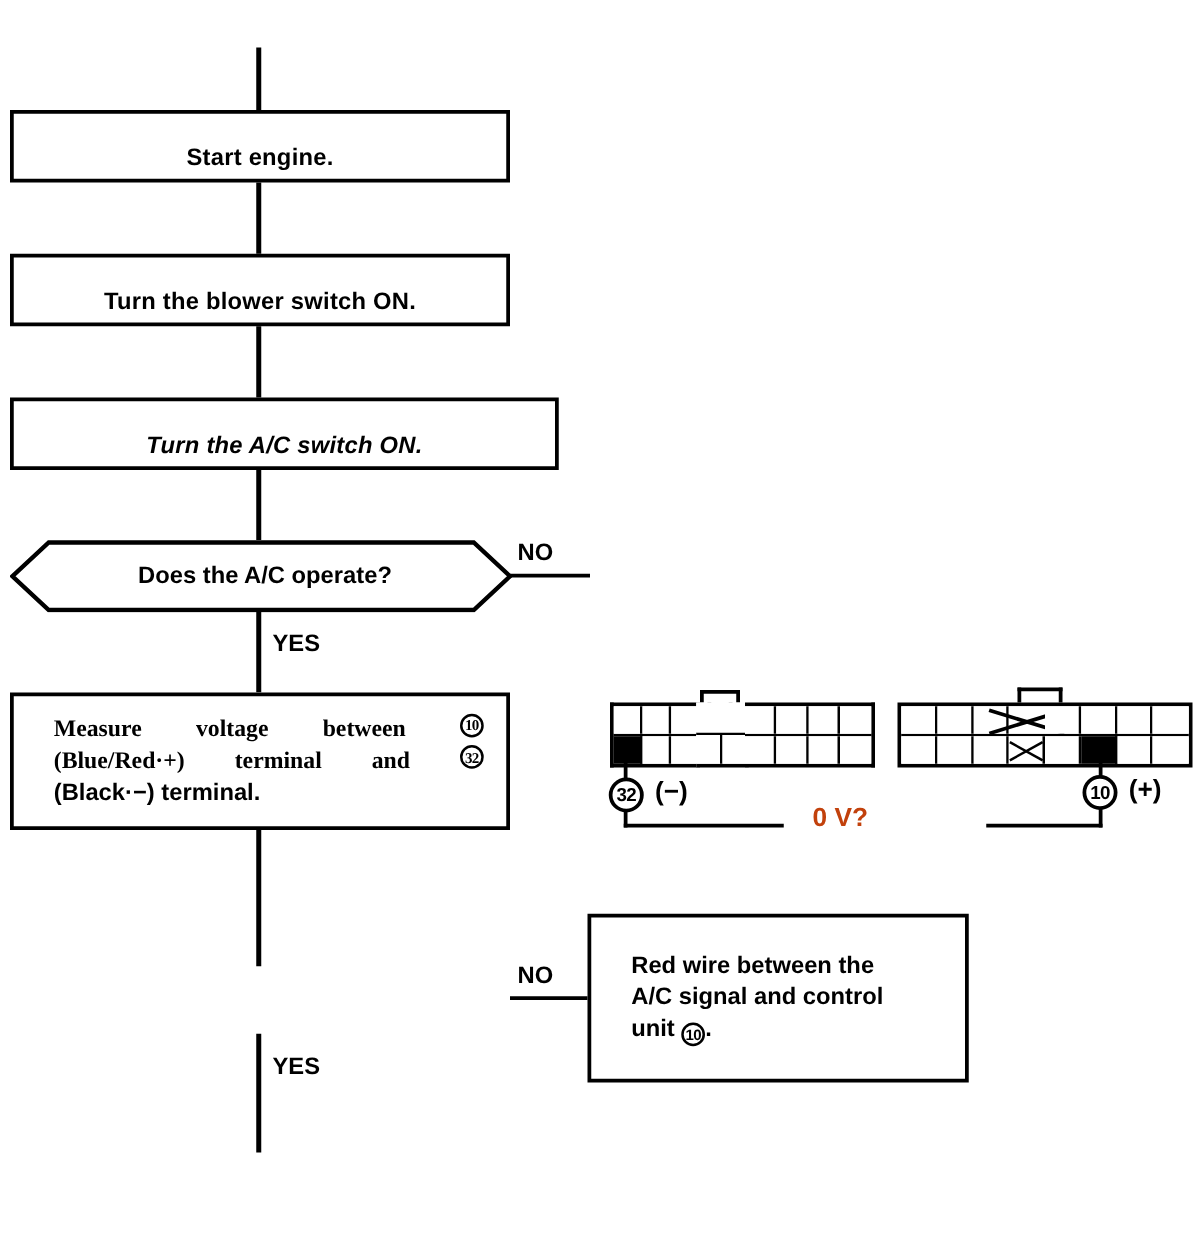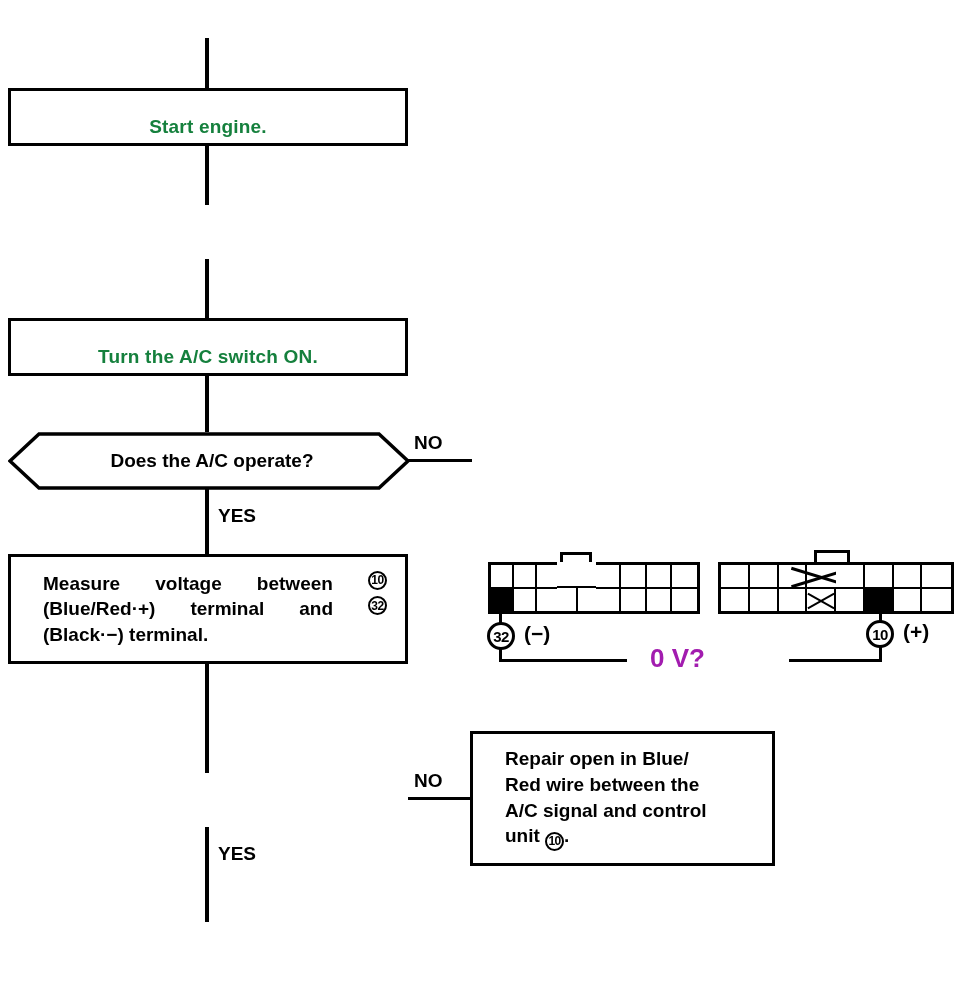--- a/index.html
+++ b/index.html
@@ -35,21 +35,21 @@
     border: 3px solid #000;
     background: #fff;
     box-sizing: border-box;
     display: flex;
     align-items: center;
     justify-content: center;
   }
   .proc-box .label {
     font-size: 19px;
     font-weight: 700;
-    color: #15803d;
+    color: #000000;
     letter-spacing: 0.2px;
     white-space: nowrap;
     margin-top: 20px;
   }
 
   
   .text-box {
     position: absolute;
     border: 3px solid #000;
     background: #fff;
@@ -63,20 +63,21 @@
     color: #000;
     line-height: 1.35;
     padding: 0 14px 0 32px;
     width: 100%;
     box-sizing: border-box;
   }
   .text-box .body .ln { display: block; }
   .text-box .body .ln.just {
     display: flex;
     justify-content: space-between;
+    font-family: Liberation Serif, serif;
   }
 
   
   .hexagon {
     position: absolute;
   }
   .hexagon svg { display: block; }
   .hexagon .hex-label {
     position: absolute;
     left: 0; right: 0; top: 0; bottom: 0;
@@ -194,23 +195,23 @@
   }
   .term-sign {
     position: absolute;
     font-size: 21px;
     font-weight: 700;
     color: #000;
     white-space: nowrap;
   }
   .meter-label {
     position: absolute;
-    font-size: 26px;
-    font-weight: 700;
-    color: #a21caf;
+    font-size: 21px;
+    font-weight: 700;
+    color: #c2410c;
     white-space: nowrap;
   }
 
   .page-title {
     position: absolute;
     font-size: 18px;
     font-weight: 700;
     color: #000;
     white-space: nowrap;
     letter-spacing: 0.2px;
@@ -227,22 +228,25 @@
   <div class="vline" style="left:205px; top:259px; height:61px;"></div>
   <div class="vline" style="left:205px; top:374px; height:58px;"></div>
   <div class="vline" style="left:205px; top:489px; height:65px;"></div>
   <div class="vline" style="left:205px; top:663px; height:110px;"></div>
   <div class="vline" style="left:205px; top:827px; height:95px;"></div>
 
   <div class="proc-box" style="left:8px; top:88px; width:400px; height:58px;">
     <span class="label">Start engine.</span>
   </div>
 
-
-  <div class="proc-box" style="left:8px; top:318px; width:400px; height:58px;">
+  <div class="proc-box" style="left:8px; top:203px; width:400px; height:58px;">
+    <span class="label">Turn the blower switch ON.</span>
+  </div>
+
+  <div class="proc-box" style="left:8px; top:318px; width:439px; height:58px;font-style:italic;">
     <span class="label">Turn the A/C switch ON.</span>
   </div>
 
   <div class="hexagon" style="left:8px; top:432px; width:402px; height:58px;">
     <svg width="402" height="58" viewBox="0 0 402 58" aria-hidden="true">
       <polygon points="31,2 371,2 400,29 371,56 31,56 2,29" fill="#ffffff" stroke="#000000" stroke-width="3.5"></polygon>
     </svg>
     <div class="hex-label">Does the A/C operate?</div>
   </div>
   <div class="branch-label" style="left:218px; top:505px;">YES</div>
@@ -356,21 +360,20 @@
   <div class="hline" style="left:789px; top:659px; width:93px;"></div>
 
   <div class="meter-label" style="left:650px; top:643px;">0 V?</div>
 
   <div class="branch-label" style="left:218px; top:843px;">YES</div>
   <div class="branch-label" style="left:414px; top:770px;">NO</div>
   <div class="hline" style="left:408px; top:797px; width:64px;"></div>
 
   <div class="text-box" style="left:470px; top:731px; width:305px; height:135px;">
     <div class="body">
-      <span class="ln">Repair  open  in  Blue/</span>
       <span class="ln">Red  wire  between  the</span>
       <span class="ln">A/C signal and control</span>
       <span class="ln"><span>unit</span>&nbsp;<span class="circled">10</span><span>.</span></span>
     </div>
   </div>
 
 
 </div>
 
 </body></html>

